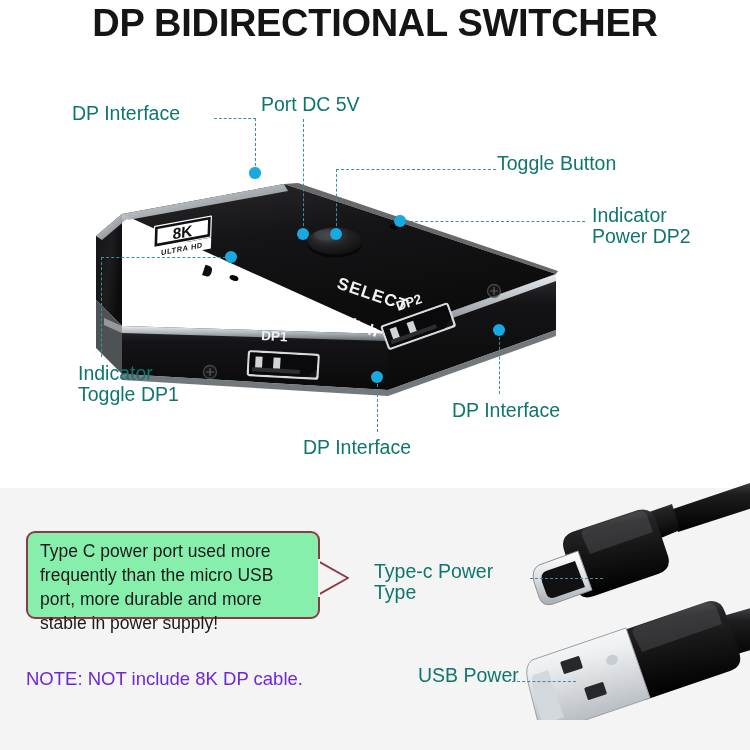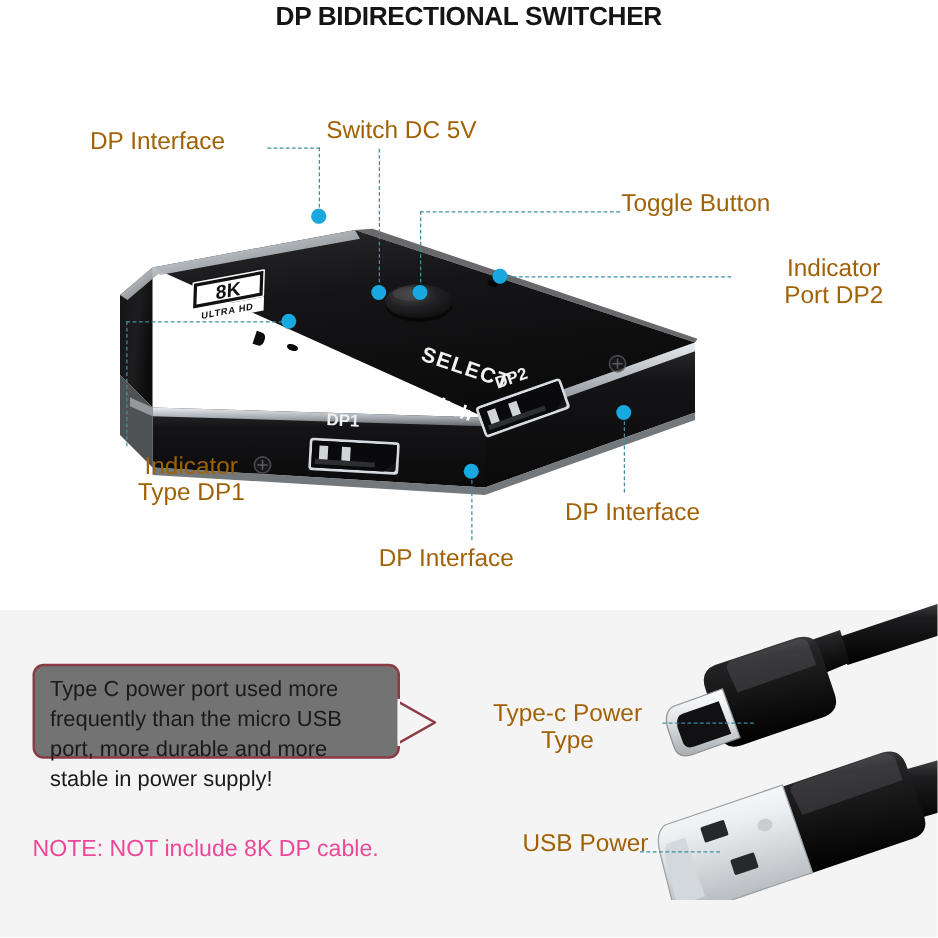--- a/index.html
+++ b/index.html
@@ -33,37 +33,37 @@
     width: 750px; height: 262px;
     background: #f4f4f4;
   }
 
   
   .title {
     position: absolute;
     left: 0; top: 2px;
     width: 750px;
     text-align: center;
-    font-size: 21px;
+    font-size: 38px;
     font-weight: bold;
     letter-spacing: -0.3px;
     color: #151515;
     font-family: "Liberation Sans", sans-serif;
   }
 
   
   .anno {
     position: absolute;
     font-size: 19.5px;
-    color: #a16207;
+    color: #0f766e;
     white-space: nowrap;
     line-height: 1.08;
     font-family: "Liberation Sans", sans-serif;
   }
-  .anno.two-line { white-space: normal; text-align: center; }
+  .anno.two-line { white-space: normal; }
 
   
   .lead-h {
     position: absolute;
     height: 0;
     border-top: 1.6px dashed #3d8f9e;
   }
   .lead-v {
     position: absolute;
     width: 0;
@@ -89,46 +89,46 @@
   #cables {
     position: absolute;
     left: 520px; top: 470px;
     width: 240px; height: 250px;
   }
 
   
   .callout {
     position: absolute;
     left: 26px; top: 531px;
-    width: 294px; height: 76px;
+    width: 294px; height: 88px;
     border: 2px solid #8c3b46;
     border-radius: 9px;
     box-sizing: border-box;
-    background: #737373;
+    background: #86efac;
   }
   .callout-text {
     position: absolute;
     left: 12px; top: 6px;
     width: 272px;
     font-size: 17.5px;
     line-height: 24px;
     color: #1a1a1a;
     font-family: "Liberation Sans", sans-serif;
   }
   .callout-tail {
     position: absolute;
     left: 318px; top: 559px;
     width: 34px; height: 38px;
   }
 
   .note {
     position: absolute;
     left: 26px; top: 668px;
     font-size: 18.5px;
-    color: #ec4899;
+    color: #6d28d9;
     font-family: "Liberation Sans", sans-serif;
     white-space: nowrap;
   }
 </style>
 </head>
 <body>
 
 <div id="root">
 
   <div class="section-top"></div>
@@ -247,39 +247,39 @@
 
       <polygon points="16,140 34,148 34,155 16,147" fill="#cfd4d8" opacity="0.55"></polygon>
     </svg>
   </div>
 
   <div class="anno" style="left:72px; top:103px;">DP Interface</div>
   <div class="lead-h" style="left:214px; top:118px; width:42px;"></div>
   <div class="lead-v" style="left:255px; top:118px; height:53px;"></div>
   <div class="dot" style="left:249px; top:167px;"></div>
 
-  <div class="anno" style="left:261px; top:94px;">Switch DC 5V</div>
+  <div class="anno" style="left:261px; top:94px;">Port DC 5V</div>
   <div class="lead-v" style="left:303px; top:119px; height:112px;"></div>
   <div class="dot" style="left:297px; top:228px;"></div>
 
   <div class="anno" style="left:497px; top:153px;">Toggle Button</div>
   <div class="lead-h" style="left:336px; top:169px; width:160px;"></div>
   <div class="lead-v" style="left:336px; top:169px; height:62px;"></div>
   <div class="dot" style="left:330px; top:228px;"></div>
 
   <div class="anno two-line" style="left:592px; top:205px; width:150px;">
     <span>Indicator</span><br>
-    <span>Port DP2</span>
+    <span>Power DP2</span>
   </div>
   <div class="lead-h" style="left:400px; top:221px; width:185px;"></div>
   <div class="dot" style="left:394px; top:215px;"></div>
 
   <div class="anno two-line" style="left:78px; top:363px; width:150px;">
     <span>Indicator</span><br>
-    <span>Type DP1</span>
+    <span>Toggle DP1</span>
   </div>
   <div class="lead-v" style="left:101px; top:257px; height:100px;"></div>
   <div class="lead-h" style="left:101px; top:257px; width:130px;"></div>
   <div class="dot" style="left:225px; top:251px;"></div>
 
   <div class="anno" style="left:303px; top:437px;">DP Interface</div>
   <div class="lead-v" style="left:377px; top:379px; height:53px;"></div>
   <div class="dot" style="left:371px; top:371px;"></div>
 
   <div class="anno" style="left:452px; top:400px;">DP Interface</div>
@@ -343,21 +343,21 @@
   </div>
 
   <div class="callout">
     <div class="callout-text">Type C power port used more frequently than the micro USB port, more durable and more stable in power supply!</div>
   </div>
   <svg class="callout-tail" viewBox="0 0 34 38" xmlns="http://www.w3.org/2000/svg">
     <path d="M0,2 L30,19 L0,36" fill="#f4f4f4" stroke="#8c3b46" stroke-width="2" stroke-linejoin="round" stroke-linecap="round"></path>
     <rect x="-4" y="0" width="6" height="38" fill="#f4f4f4"></rect>
   </svg>
 
-  <div class="anno" style="left:374px; top:561px; width:160px; text-align:center; white-space:normal;">
+  <div class="anno" style="left:374px; top:561px; width:160px; white-space:normal;">
     <span>Type-c Power</span><br>
     <span>Type</span>
   </div>
   <div class="lead-h" style="left:530px; top:578px; width:73px;"></div>
 
   <div class="anno" style="left:418px; top:665px;">USB Power</div>
   <div class="lead-h" style="left:512px; top:681px; width:64px;"></div>
 
   <div class="note">NOTE: NOT include 8K DP cable.</div>
 

